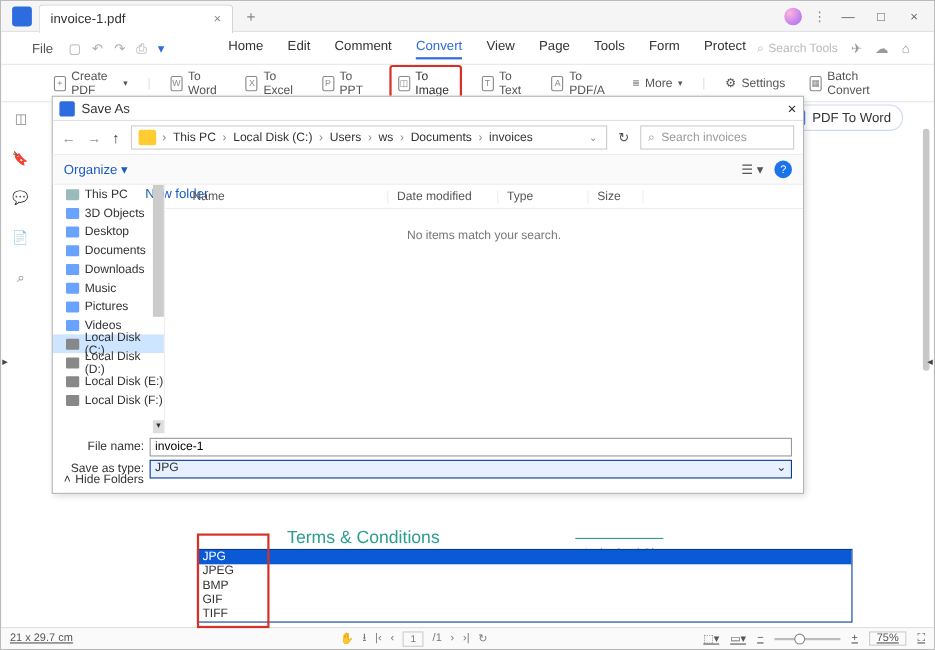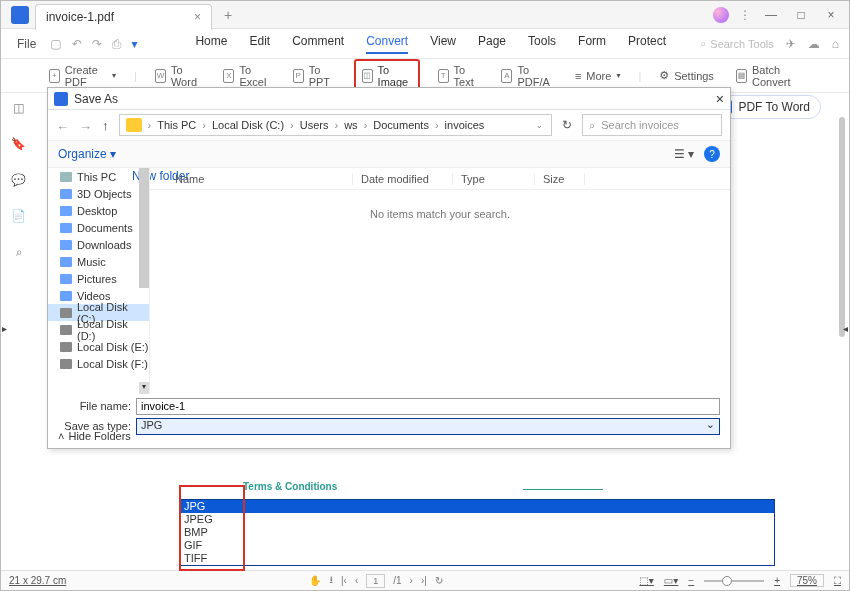--- a/index.html
+++ b/index.html
@@ -9,21 +9,21 @@
 .titlebar { height: 28px; background: #f5f5f5; display: flex; align-items: center; border-bottom: 1px solid #e0e0e0; }
 .app-icon { width: 18px; height: 18px; background: #2d6cdf; border-radius: 3px; margin: 0 6px 0 10px; }
 .tab { background: #fff; border: 1px solid #d0d0d0; border-bottom: none; border-radius: 4px 4px 0 0; height: 26px; padding: 0 10px; display: flex; align-items: center; gap: 80px; margin-top: 4px; }
 .tab-close { color: #888; cursor: pointer; }
 .tab-add { margin-left: 12px; color: #888; font-size: 14px; }
 .tb-right { margin-left: auto; display: flex; align-items: center; gap: 10px; padding-right: 8px; color: #888; }
 .win-btn { width: 20px; height: 20px; display: flex; align-items: center; justify-content: center; font-size: 12px; color: #666; }
 .grad-circle { width: 16px; height: 16px; border-radius: 50%; background: radial-gradient(circle at 30% 30%, #ffb3d9, #a366ff); }
 
 
-.row2 { height: 30px; display: flex; align-items: center; border-bottom: 1px solid #e8e8e8; padding: 0 10px; }
+.row2 { height: 30px; display: flex; align-items: center; border-bottom: 1px solid #e8e8e8; padding: 0 22px; }
 .file-label { padding: 0 6px; color: #555; }
 .qt-icons { display: flex; gap: 10px; color: #aaa; padding: 0 8px; }
 .menu-tabs { display: flex; gap: 22px; margin-left: 50px; }
 .menu-tab { color: #333; cursor: pointer; padding-bottom: 4px; }
 .menu-tab.active { color: #2d6cdf; border-bottom: 2px solid #2d6cdf; }
 .row2-right { margin-left: auto; display: flex; align-items: center; gap: 12px; color: #999; }
 .search-tools { display: flex; align-items: center; gap: 4px; color: #bbb; font-size: 11px; }
 
 
 .toolbar { height: 34px; display: flex; align-items: center; padding: 0 40px 0 44px; gap: 14px; border-bottom: 1px solid #e8e8e8; color: #555; font-size: 11px; }
@@ -85,21 +85,21 @@
 .dropdown { position: absolute; left: 178px; top: 498px; width: 596px; border: 1px solid #0a3d91; background: #fff; font-size: 11px; z-index: 20; }
 .dropdown .opt { padding: 0 4px; height: 13px; line-height: 13px; }
 .dropdown .opt.sel { background: #0a5ad6; color: #fff; }
 .red-box { position: absolute; left: 178px; top: 484px; width: 66px; height: 86px; border: 2px solid #d93025; z-index: 21; pointer-events: none; }
 
 .hide-folders { position: absolute; left: 10px; bottom: 6px; font-size: 11px; color: #333; display: flex; align-items: center; gap: 4px; }
 
 
 .right-pill { position: absolute; right: 28px; top: 94px; background: #fff; border: 1px solid #d0d9f0; border-radius: 14px; padding: 4px 10px; display: flex; align-items: center; gap: 6px; font-size: 12px; color: #333; }
 .right-pill .pico { width: 14px; height: 14px; background: #2d6cdf; border-radius: 2px; }
-.doc-terms { position: absolute; left: 242px; top: 480px; color: #2a9d8f; font-weight: bold; font-size: 10px; }
+.doc-terms { position: absolute; left: 260px; top: 480px; color: #2a9d8f; font-weight: normal; font-size: 16px; }
 .doc-auth { position: absolute; left: 528px; top: 496px; color: #2a9d8f; font-size: 11px; }
 .doc-auth-line { position: absolute; left: 522px; top: 488px; width: 80px; border-top: 1px solid #2a9d8f; }
 .doc-band1 { position: absolute; left: 228px; top: 542px; width: 428px; height: 10px; background: #a8d5cf; }
 .doc-band2 { position: absolute; left: 228px; top: 552px; width: 428px; height: 10px; background: #2aa79a; }
 
 
 .statusbar { position: absolute; left: 0; right: 0; bottom: 0; height: 20px; border-top: 1px solid #e0e0e0; background: #fafafa; display: flex; align-items: center; padding: 0 8px; font-size: 10px; color: #555; text-decoration: underline; }
 .sb-center { position: absolute; left: 308px; display: flex; align-items: center; gap: 8px; color: #777; }
 .pager { border: 1px solid #ccc; padding: 0 6px; height: 14px; line-height: 12px; font-size: 9px; }
 .sb-right { margin-left: auto; display: flex; align-items: center; gap: 10px; }

